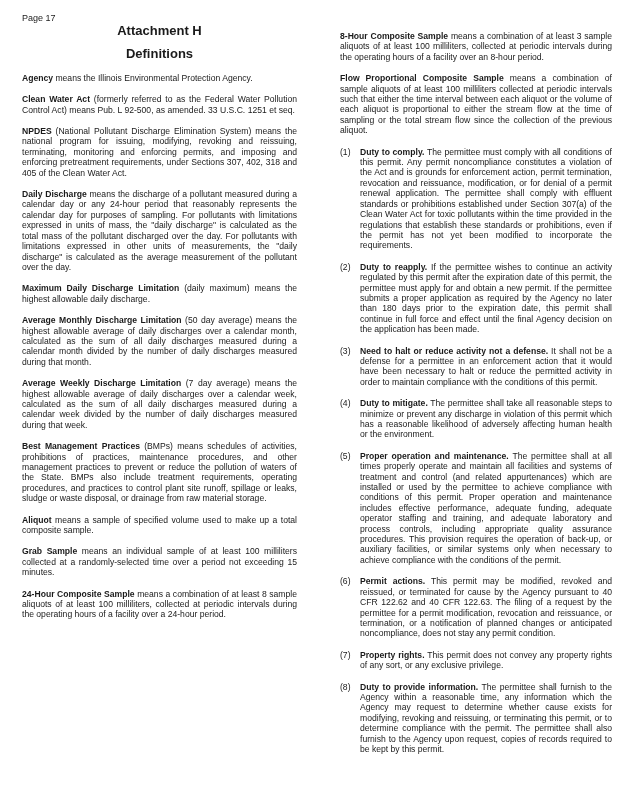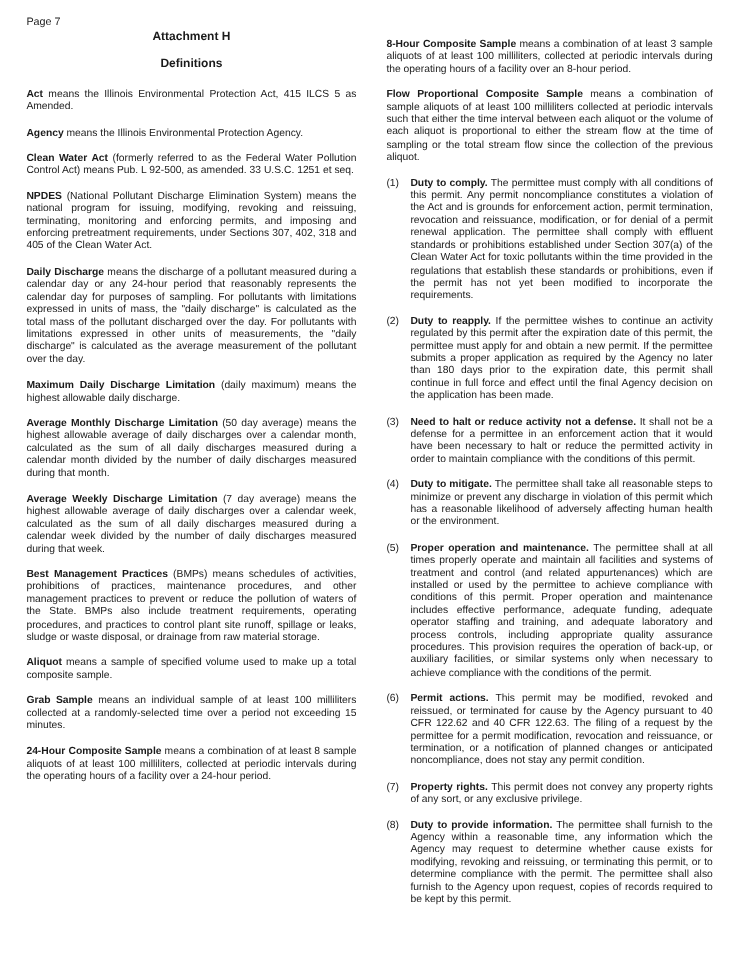--- a/index.html
+++ b/index.html
@@ -6,38 +6,37 @@
   body {
     width: 617px; height: 800px; position: relative; overflow: hidden;
     font-family: "Liberation Sans", sans-serif;
     color: #1a1a1a;
     font-size: 8.6px;
     line-height: 10.4px;
   }
   .page-num { position: absolute; left: 22px; top: 13px; font-size: 9px; color: #222; }
   .col { position: absolute; top: 0; }
   .col-left { left: 22px; width: 275px; top: 26px; }
-  .col-right { left: 322px; width: 272px; top: 31px; }
-  .heading { text-align: center; font-weight: bold; font-size: 10px; margin: 0 0 13px 0; }
+  .col-right { left: 340px; width: 272px; top: 31px; }
+  .heading { text-align: center; font-weight: bold; font-size: 13px; margin: 0 0 13px 0; }
   .para { text-align: justify; margin: 0 0 11px 0; }
   .term { font-weight: bold; }
   .item { display: flex; margin: 0 0 11px 0; }
   .item-num { width: 20px; flex: 0 0 20px; }
   .item-body { flex: 1; text-align: justify; }
 </style>
 </head>
 <body>
 
-<div class="page-num">Page 7</div>
+<div class="page-num">Page 17</div>
 
 <div class="col col-left">
   <div class="heading">Attachment H</div>
   <div class="heading">Definitions</div>
 
-  <p class="para"><span class="term">Act</span><span> means the Illinois Environmental Protection Act, 415 ILCS 5 as Amended.</span></p>
   <p class="para"><span class="term">Agency</span><span> means the Illinois Environmental Protection Agency.</span></p>
   <p class="para"><span class="term">Clean Water Act</span><span> (formerly referred to as the Federal Water Pollution Control Act) means Pub. L 92-500, as amended. 33 U.S.C. 1251 et seq.</span></p>
   <p class="para"><span class="term">NPDES</span><span> (National Pollutant Discharge Elimination System) means the national program for issuing, modifying, revoking and reissuing, terminating, monitoring and enforcing permits, and imposing and enforcing pretreatment requirements, under Sections 307, 402, 318 and 405 of the Clean Water Act.</span></p>
   <p class="para"><span class="term">Daily Discharge</span><span> means the discharge of a pollutant measured during a calendar day or any 24-hour period that reasonably represents the calendar day for purposes of sampling. For pollutants with limitations expressed in units of mass, the "daily discharge" is calculated as the total mass of the pollutant discharged over the day. For pollutants with limitations expressed in other units of measurements, the "daily discharge" is calculated as the average measurement of the pollutant over the day.</span></p>
   <p class="para"><span class="term">Maximum Daily Discharge Limitation</span><span> (daily maximum) means the highest allowable daily discharge.</span></p>
   <p class="para"><span class="term">Average Monthly Discharge Limitation</span><span> (50 day average) means the highest allowable average of daily discharges over a calendar month, calculated as the sum of all daily discharges measured during a calendar month divided by the number of daily discharges measured during that month.</span></p>
   <p class="para"><span class="term">Average Weekly Discharge Limitation</span><span> (7 day average) means the highest allowable average of daily discharges over a calendar week, calculated as the sum of all daily discharges measured during a calendar week divided by the number of daily discharges measured during that week.</span></p>
   <p class="para"><span class="term">Best Management Practices</span><span> (BMPs) means schedules of activities, prohibitions of practices, maintenance procedures, and other management practices to prevent or reduce the pollution of waters of the State. BMPs also include treatment requirements, operating procedures, and practices to control plant site runoff, spillage or leaks, sludge or waste disposal, or drainage from raw material storage.</span></p>
   <p class="para"><span class="term">Aliquot</span><span> means a sample of specified volume used to make up a total composite sample.</span></p>
   <p class="para"><span class="term">Grab Sample</span><span> means an individual sample of at least 100 milliliters collected at a randomly-selected time over a period not exceeding 15 minutes.</span></p>

